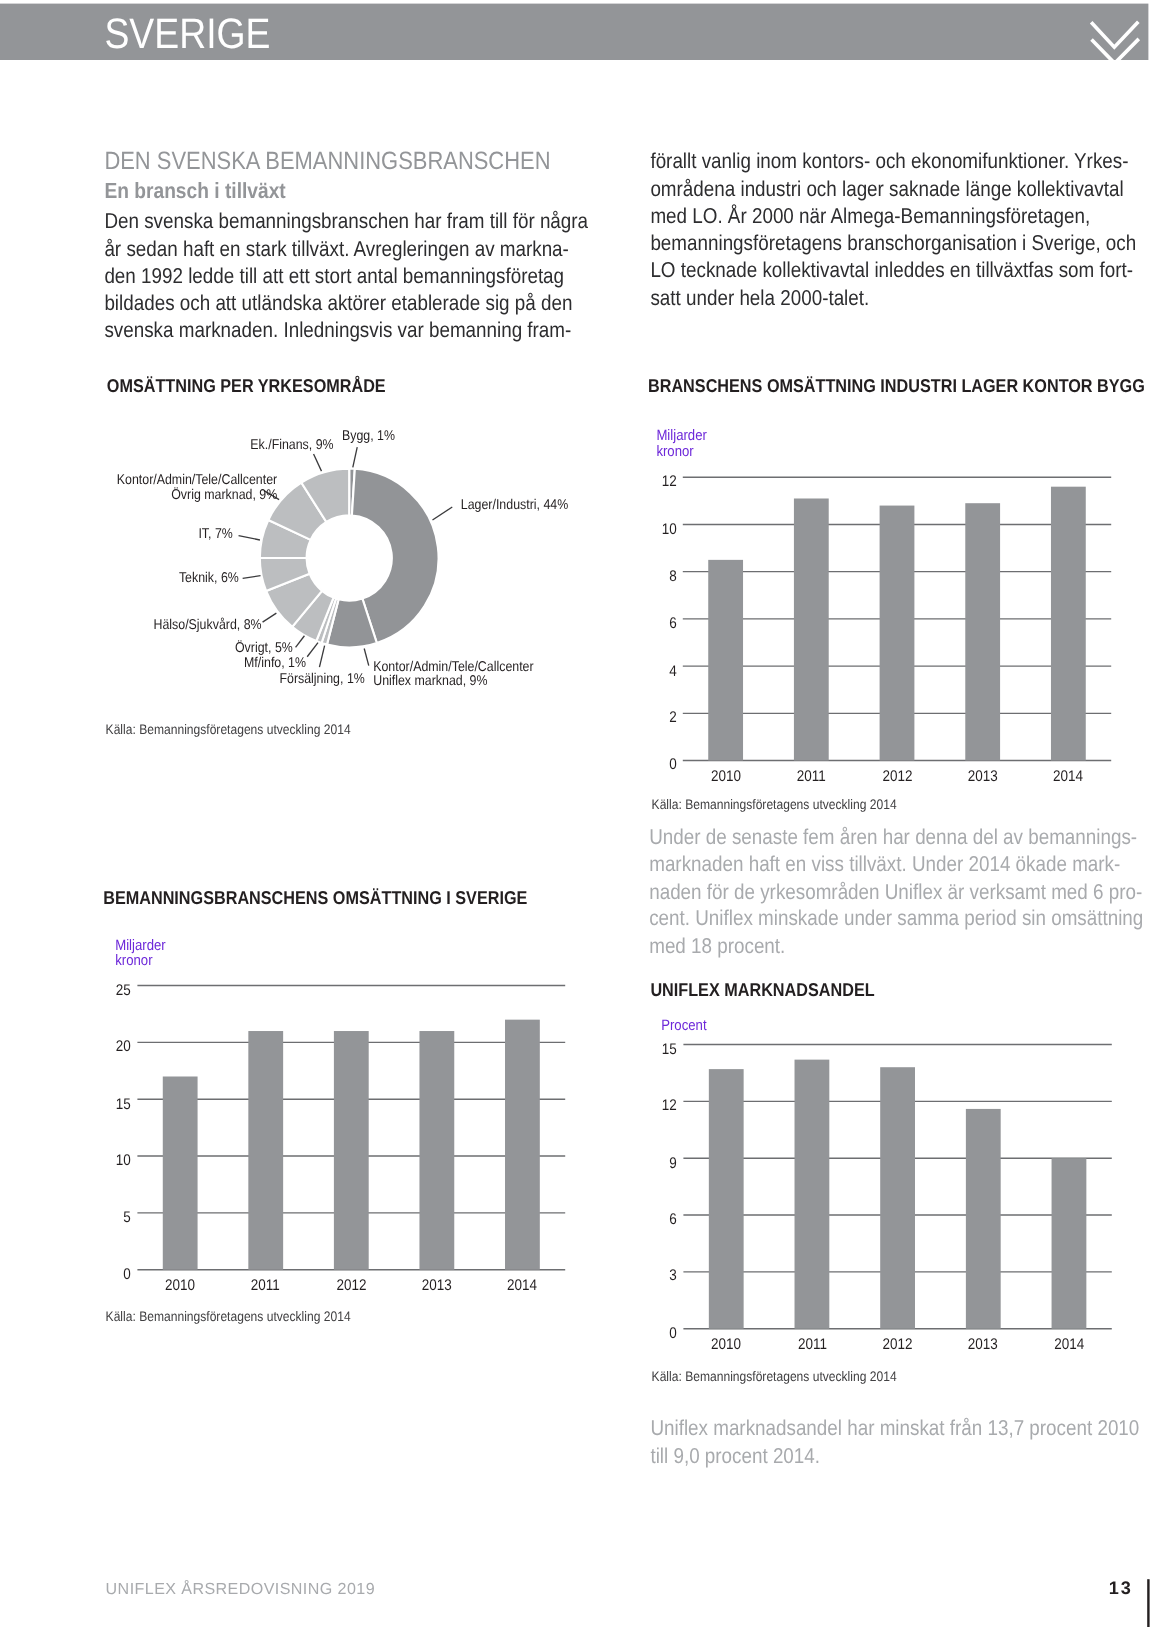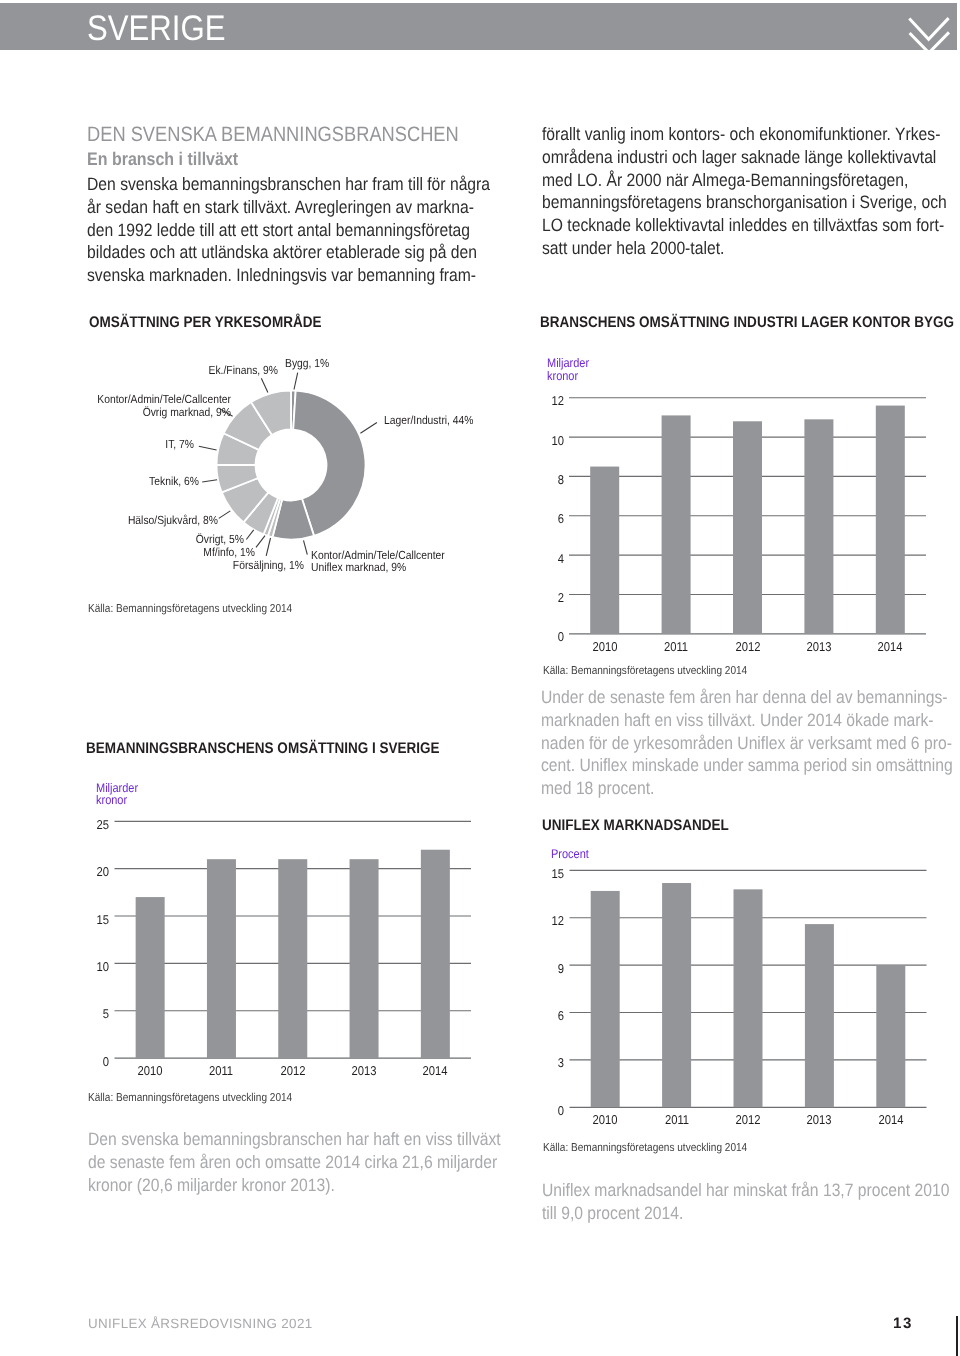--- a/index.html
+++ b/index.html
@@ -216,29 +216,24 @@
 <div class="dlabel l" style="left:284.7px;top:356.95px;">
 <div>Bygg, 1%</div>
 </div>
 <div class="txt grey" style="left:541px;top:686px;">
 <div>Under de senaste fem åren har denna del av bemannings-</div>
 <div>marknaden haft en viss tillväxt. Under 2014 ökade mark-</div>
 <div>naden för de yrkesområden Uniflex är verksamt med 6 pro-</div>
 <div>cent. Uniflex minskade under samma period sin omsättning</div>
 <div>med 18 procent.</div>
 </div>
-<div class="txt grey" style="left:88px;top:1128px;">
-<div>Den svenska bemanningsbranschen har haft en viss tillväxt</div>
-<div>de senaste fem åren och omsatte 2014 cirka 21,6 miljarder</div>
-<div>kronor (20,6 miljarder kronor 2013).</div>
-</div>
 <div class="txt grey" style="left:542px;top:1179px;">
 <div>Uniflex marknadsandel har minskat från 13,7 procent 2010</div>
 <div>till 9,0 procent 2014.</div>
 </div>
 <div class="src sx" style="left:87.7px;top:604px;">Källa: Bemanningsföretagens utveckling 2014</div>
 <div class="src sx" style="left:542.5px;top:666px;">Källa: Bemanningsföretagens utveckling 2014</div>
 <div class="src sx" style="left:87.7px;top:1092.5px;">Källa: Bemanningsföretagens utveckling 2014</div>
 <div class="src sx" style="left:542.5px;top:1143px;">Källa: Bemanningsföretagens utveckling 2014</div>
-<div class="foot-left" style="left:88px;top:1316.5px;">UNIFLEX ÅRSREDOVISNING 2021</div>
-<div class="foot-page" style="left:893px;top:1316.2px;">13</div>
+<div class="foot-left" style="left:88px;top:1316.5px;">UNIFLEX ÅRSREDOVISNING 2019</div>
+<div class="foot-page" style="left:924px;top:1316.2px;">13</div>
 <div class="edge-mark"></div>
 </div>
 
 </body></html>

